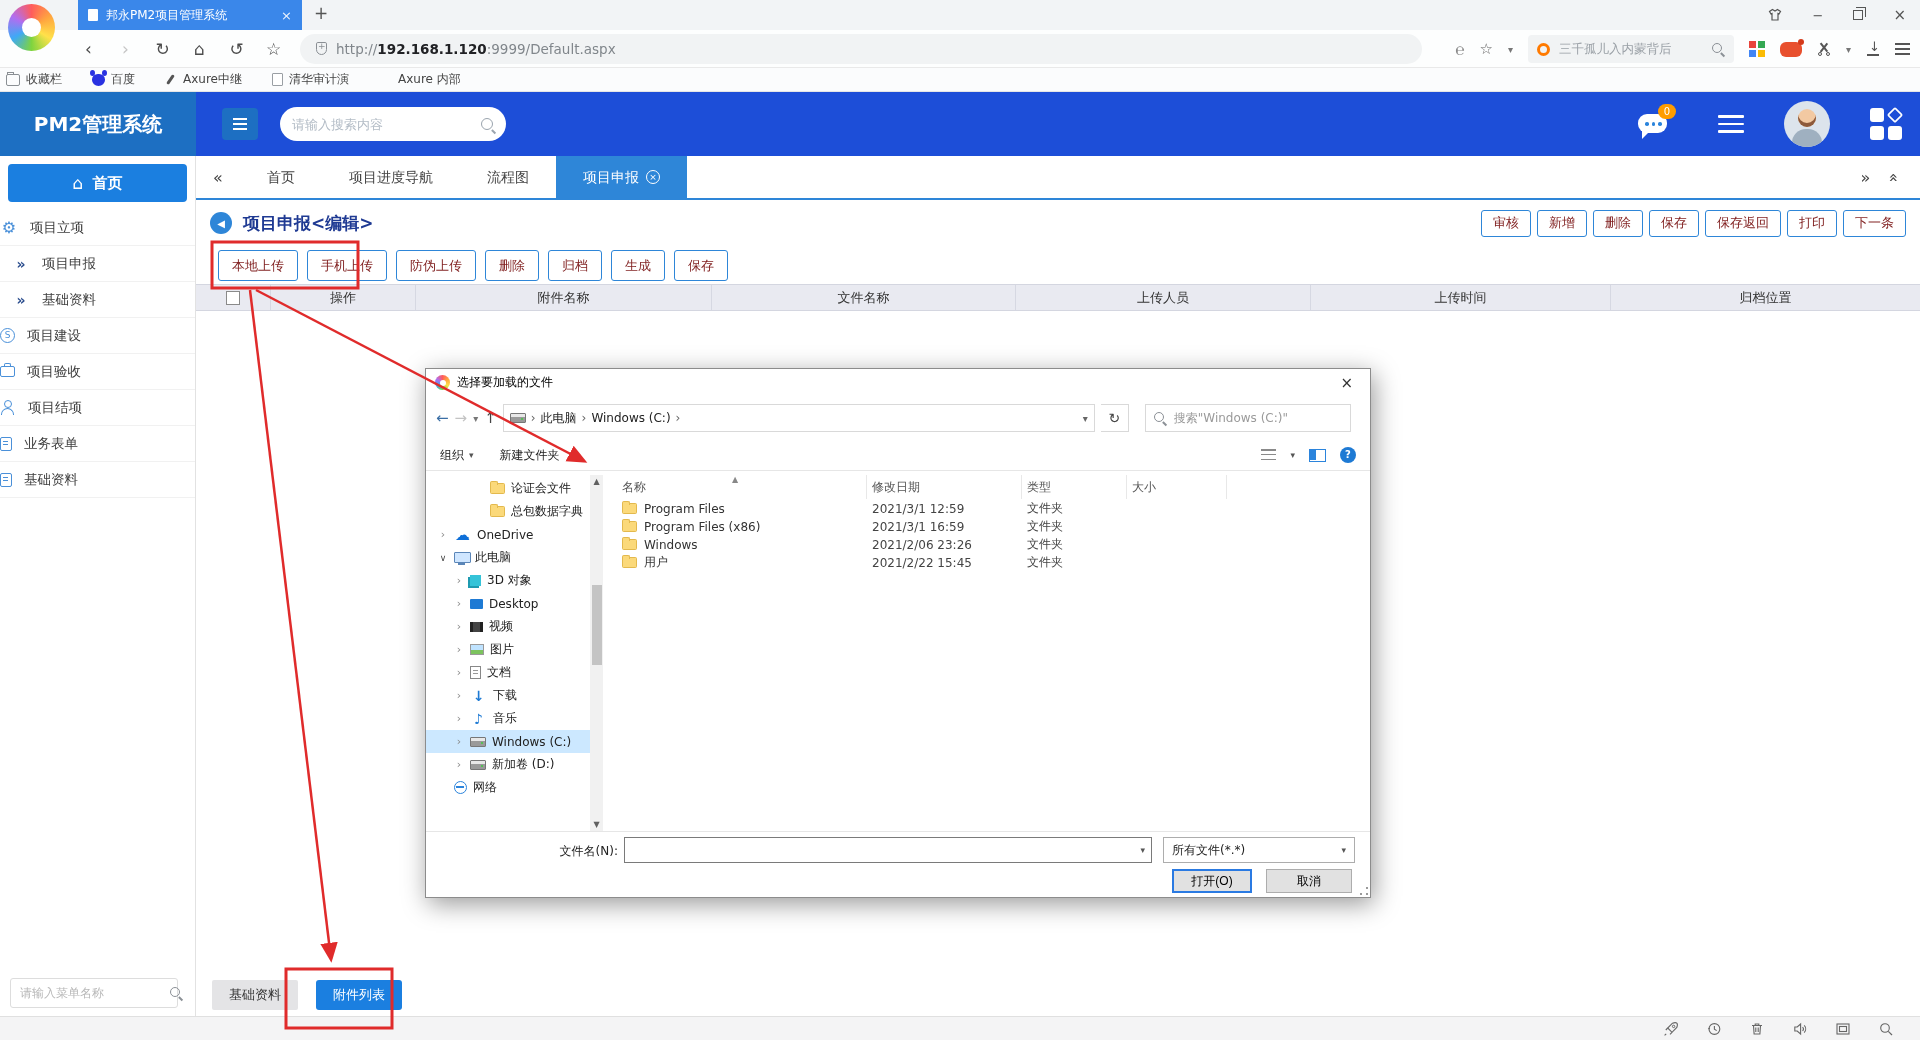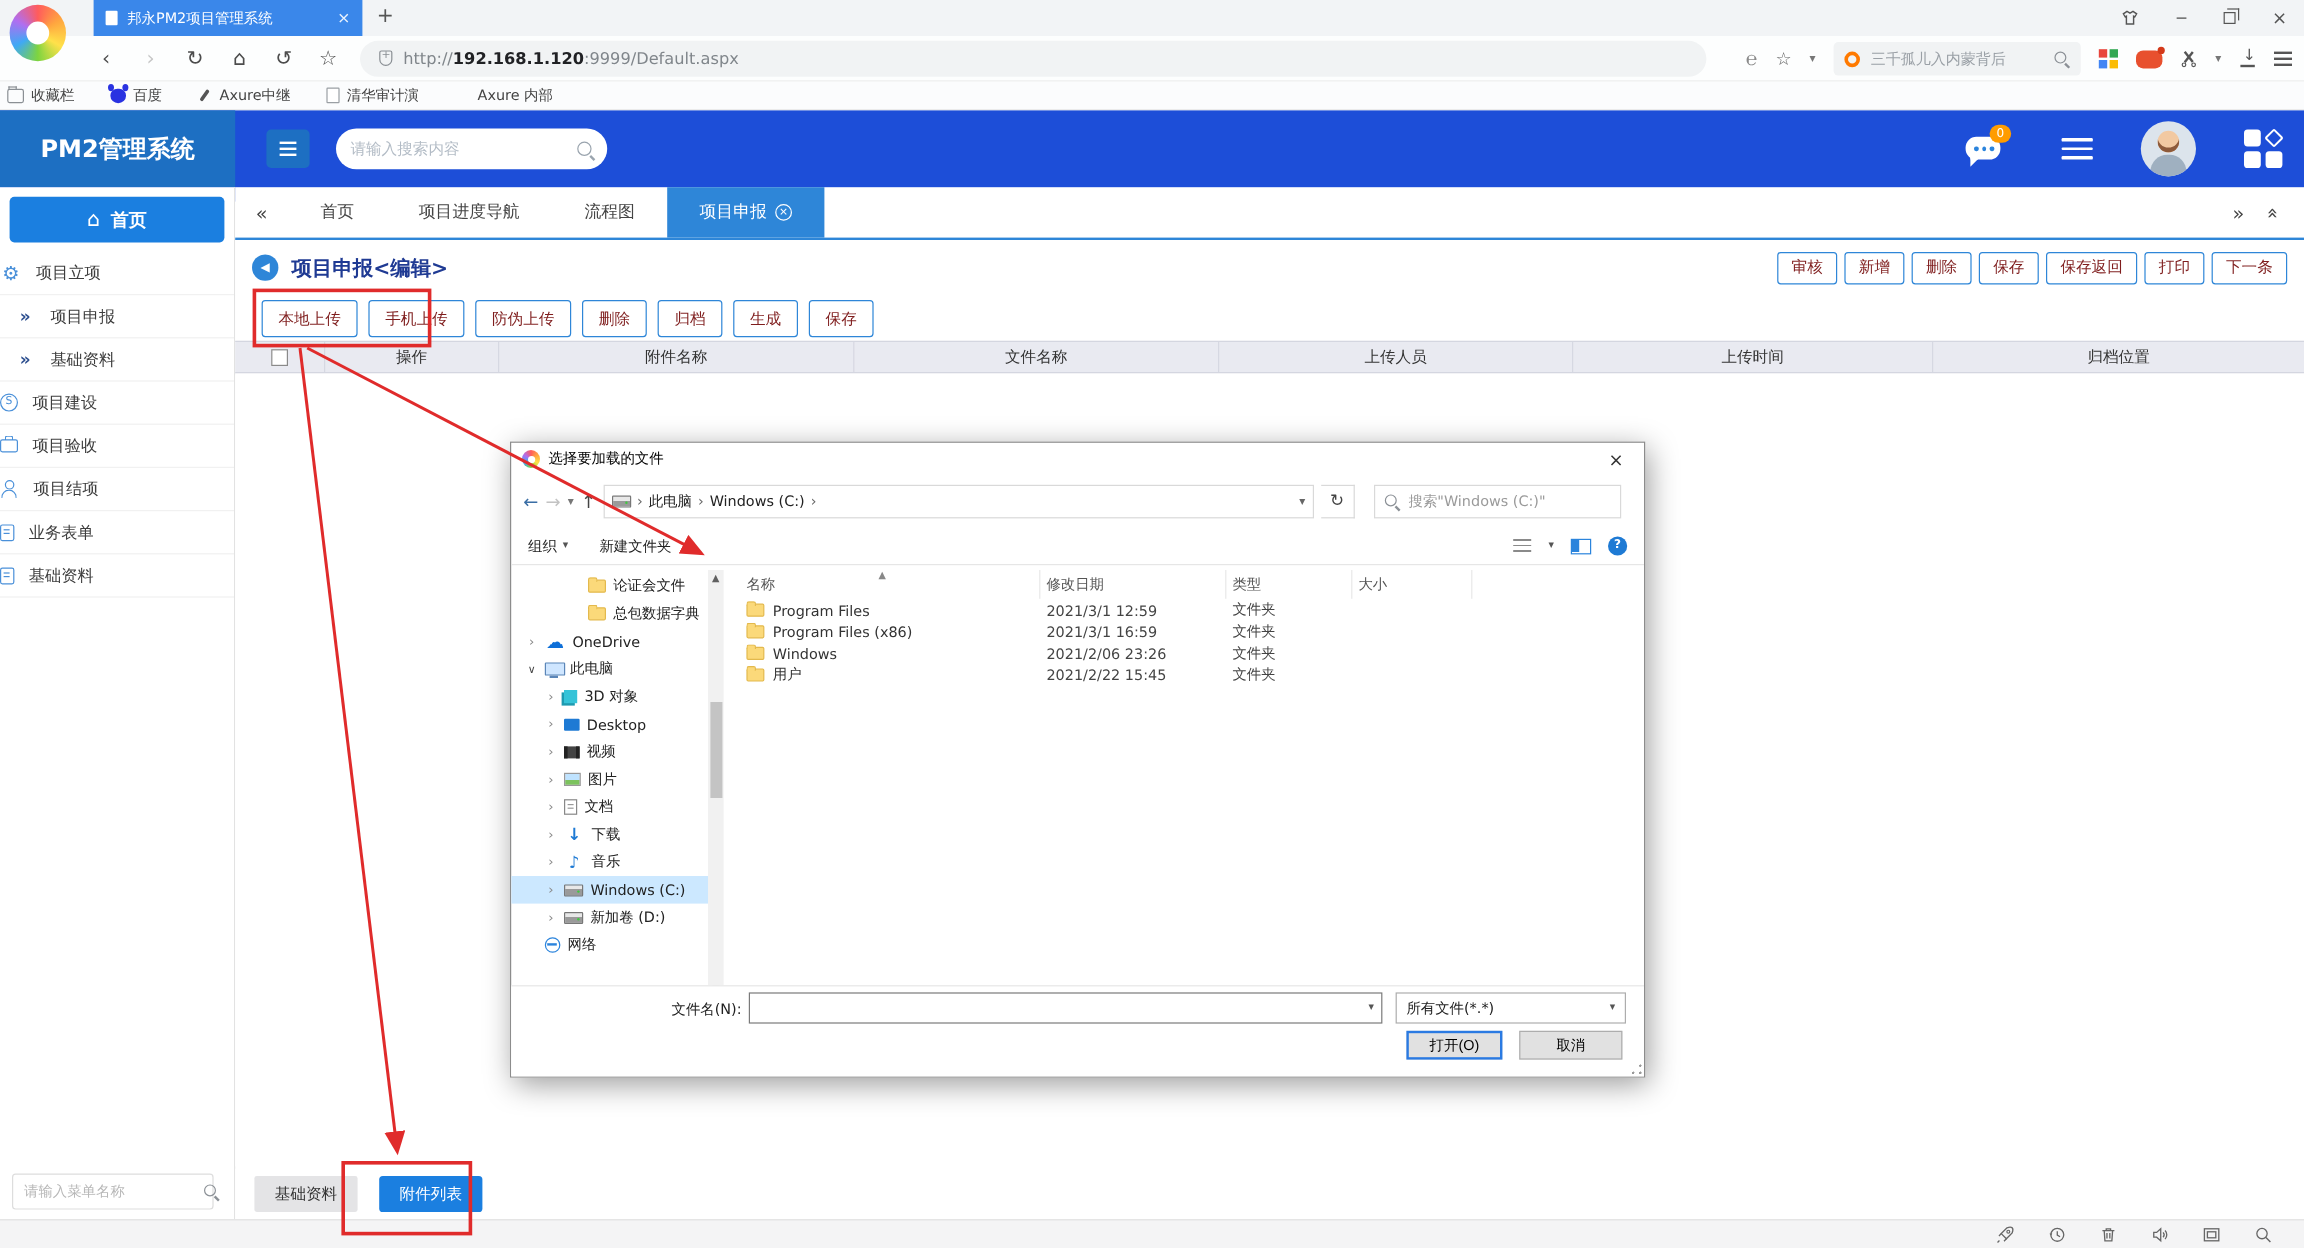--- a/index.html
+++ b/index.html
@@ -207,21 +207,21 @@
 .files-header>span:nth-child(1){width:250px}
 .files-header>span:nth-child(2){width:155px}
 .files-header>span:nth-child(3){width:105px}
 .files-header>span:nth-child(4){width:100px}
 .sort-caret{position:absolute;left:115px;top:0;color:#888;font-size:8px}
 .file-row{display:flex;align-items:center;height:17px;margin-top:1px;font-size:12px;color:#333}
 .fr-name{width:250px;display:flex;align-items:center;gap:7px;padding-left:5px}
 .fr-date{width:155px;padding-left:5px;color:#444}
 .fr-type{width:105px;padding-left:5px;color:#444}
 .fr-size{width:100px;padding-left:5px}
-.dlg-footer{position:absolute;left:0;right:0;bottom:0;height:76px;border-top:1px solid #e6e6e6;background:#fff}
+.dlg-footer{position:absolute;left:0;right:0;bottom:0;height:66px;border-top:1px solid #e6e6e6;background:#fff}
 .fn-label{position:absolute;left:120px;top:11px;width:72px;text-align:right;color:#222}
 .fn-input{position:absolute;left:198px;top:5px;width:528px;height:26px;border:1px solid #7a7a7a;display:flex;align-items:center;padding:0 6px}
 .fn-input input{flex:1;border:none;outline:none;font-family:inherit;font-size:12px}
 .fn-input .cmb,.filter-box .cmb{margin-left:auto;color:#555;font-size:9px}
 .filter-box{position:absolute;left:737px;top:5px;width:192px;height:26px;border:1px solid #adadad;display:flex;align-items:center;padding:0 8px;background:#fff}
 .dlg-btn{position:absolute;top:37px;height:24px;display:flex;align-items:center;justify-content:center;font-size:12px;background:#e1e1e1;border:1px solid #adadad}
 .btn-open{left:746px;width:80px;border:2px solid #2a7ae2}
 .btn-cancel{left:840px;width:86px}
 .grip{position:absolute;right:2px;bottom:2px;width:8px;height:8px;background:
  radial-gradient(circle at 7px 1px,#9a9a9a 1px,transparent 1.2px),

